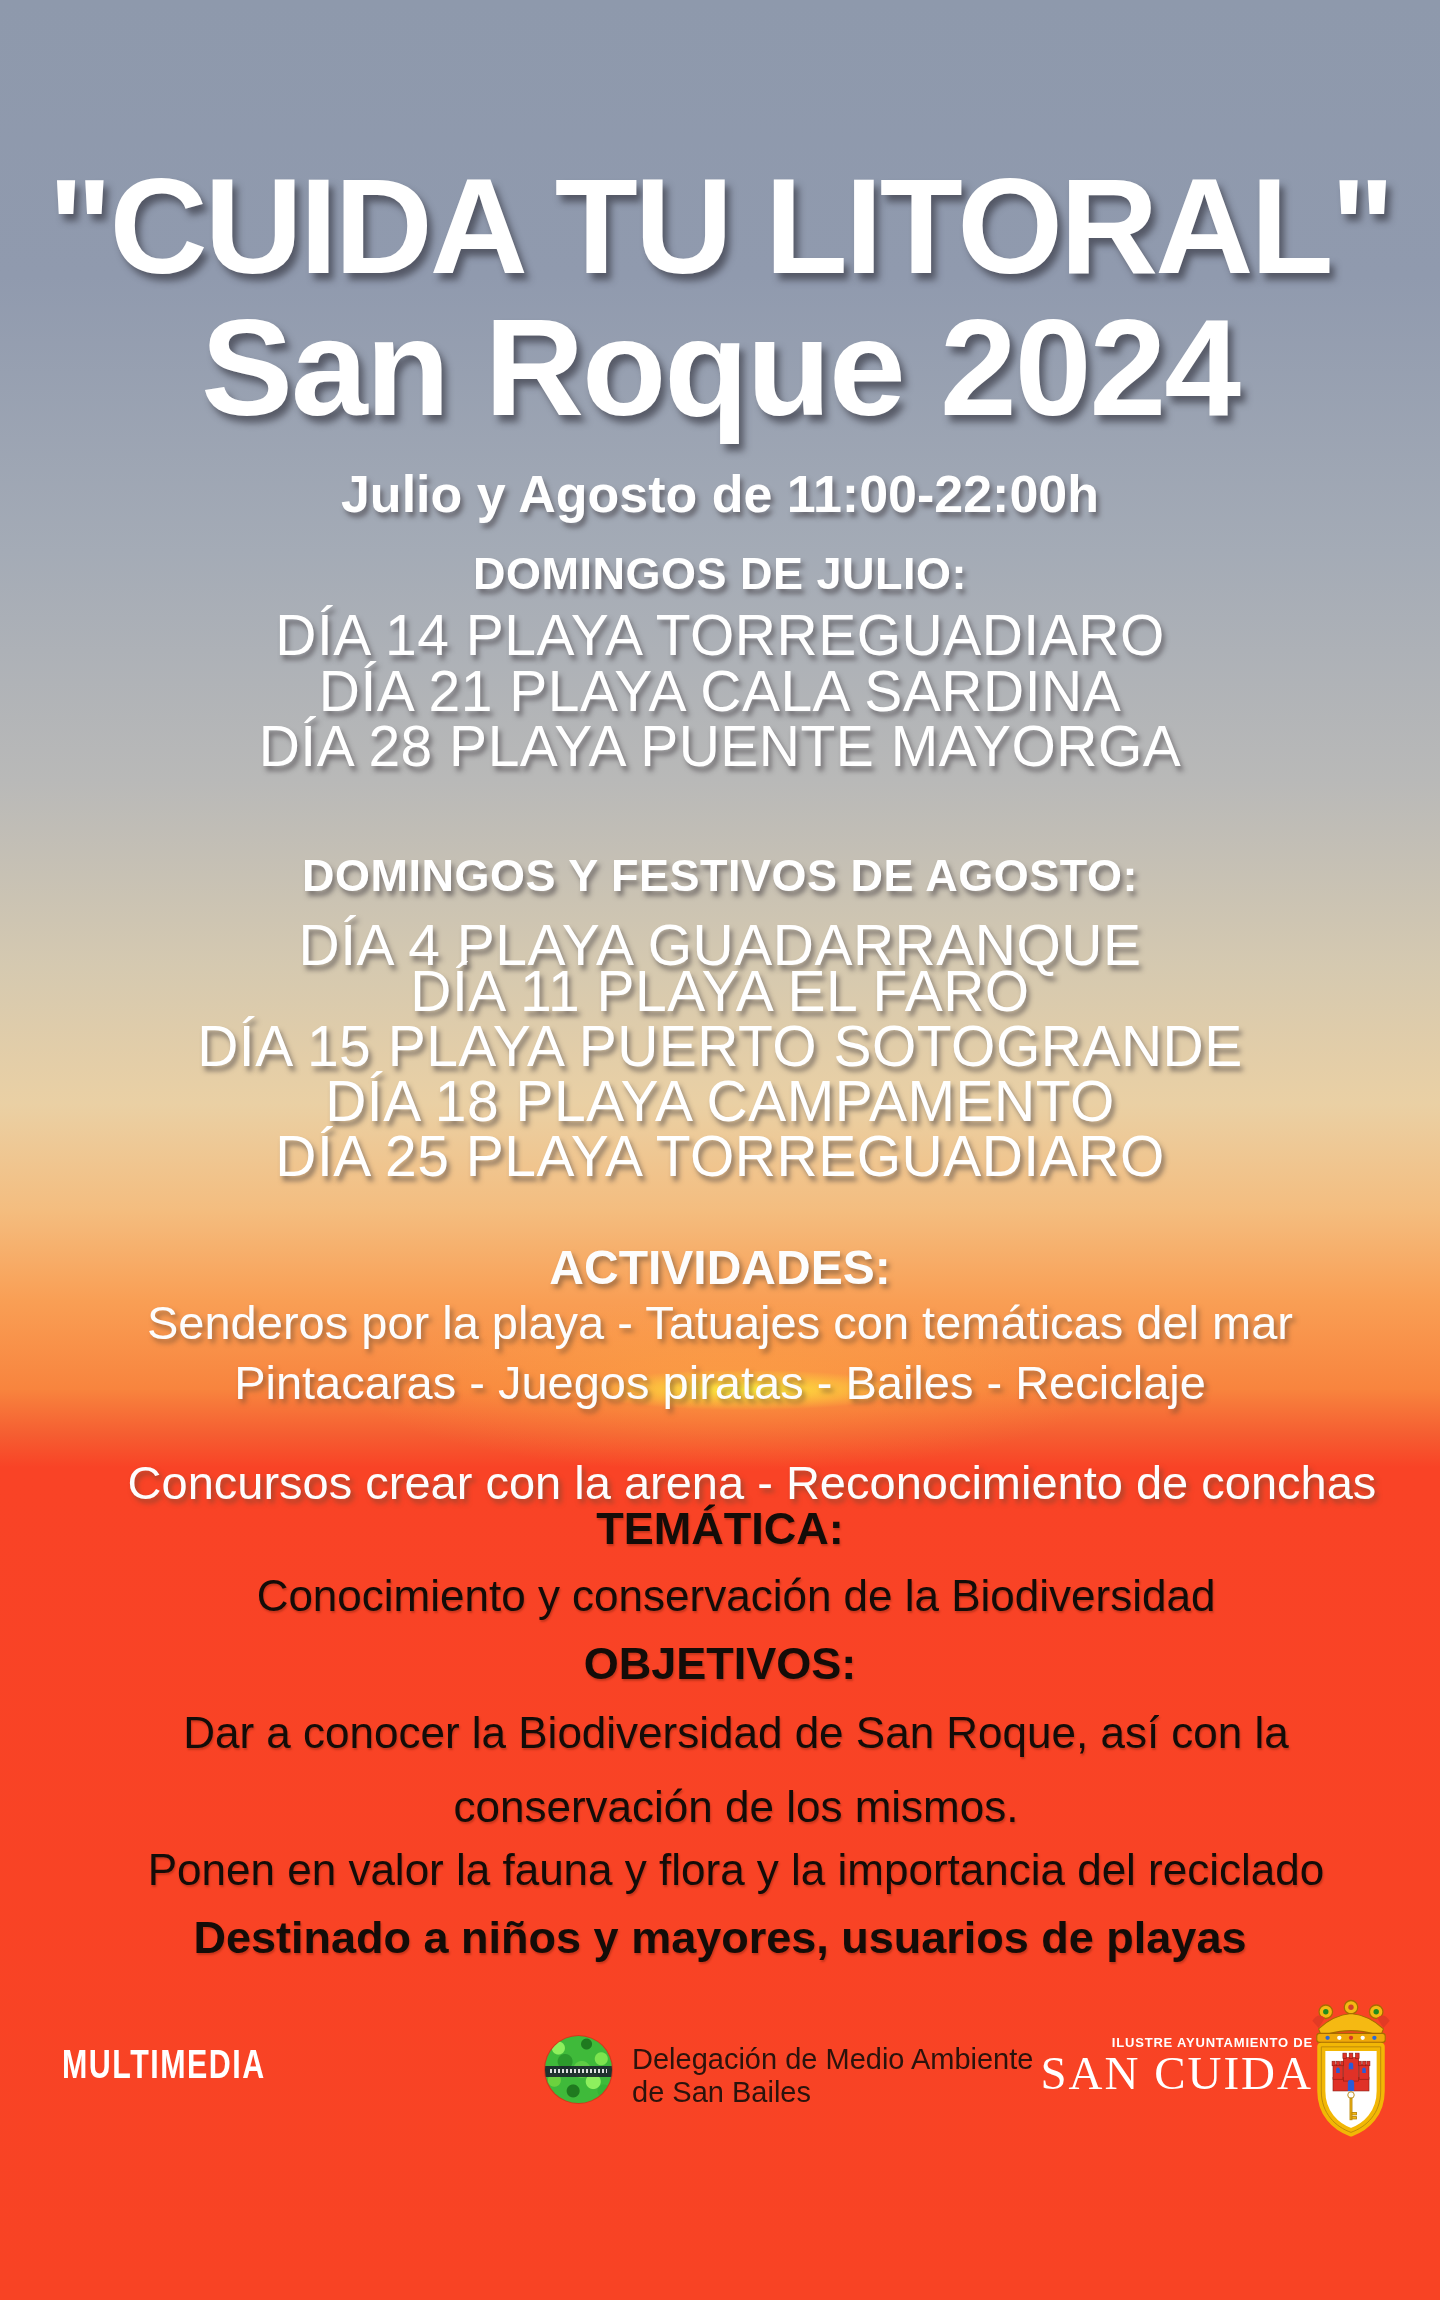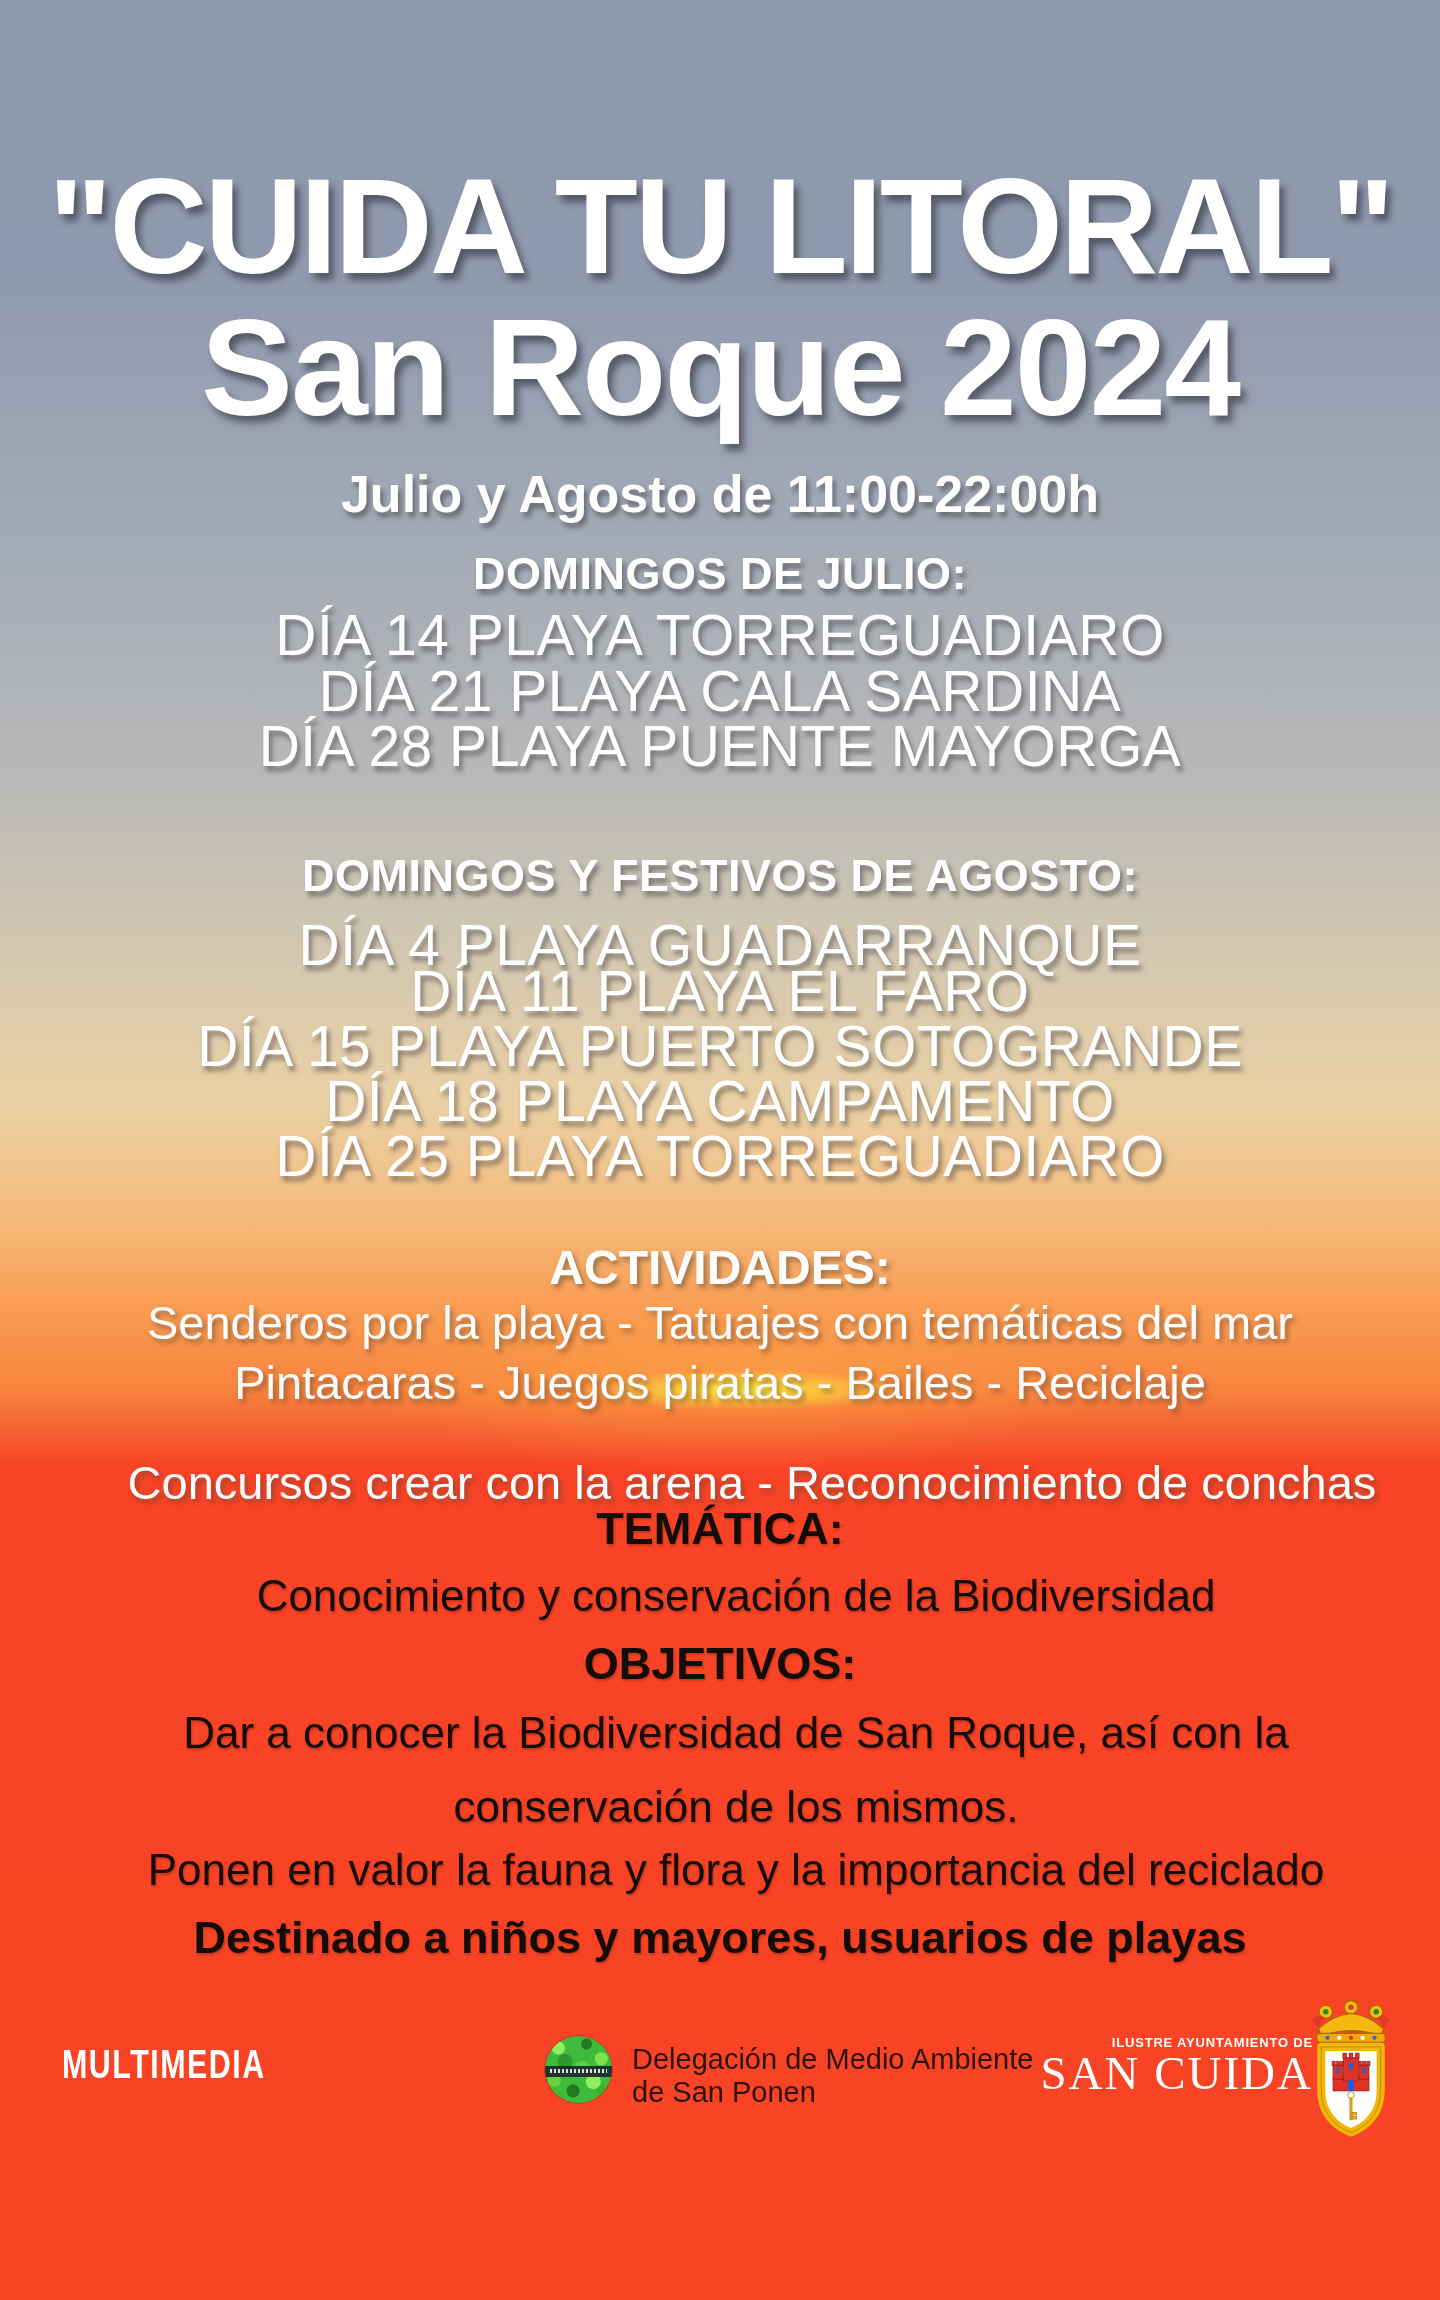--- a/index.html
+++ b/index.html
@@ -114,21 +114,21 @@
   <div class="line black dest">Destinado a niños y mayores, usuarios de playas</div>
 
   <div class="multimedia">MULTIMEDIA</div>
 
   <div class="delegacion">
     <div class="green-circle">
       <div class="band-dashes"></div>
     </div>
     <div class="delegacion-text">
       <div>Delegación de Medio Ambiente</div>
-      <div>de San Ponen</div>
+      <div>de San Bailes</div>
     </div>
   </div>
 
   <div class="ayto">
     <div class="ayto-small">ILUSTRE AYUNTAMIENTO DE</div>
     <div class="ayto-name">SAN CUIDA</div>
   </div>
 
   <svg class="crest" viewBox="0 0 100 155" aria-hidden="true">
 

